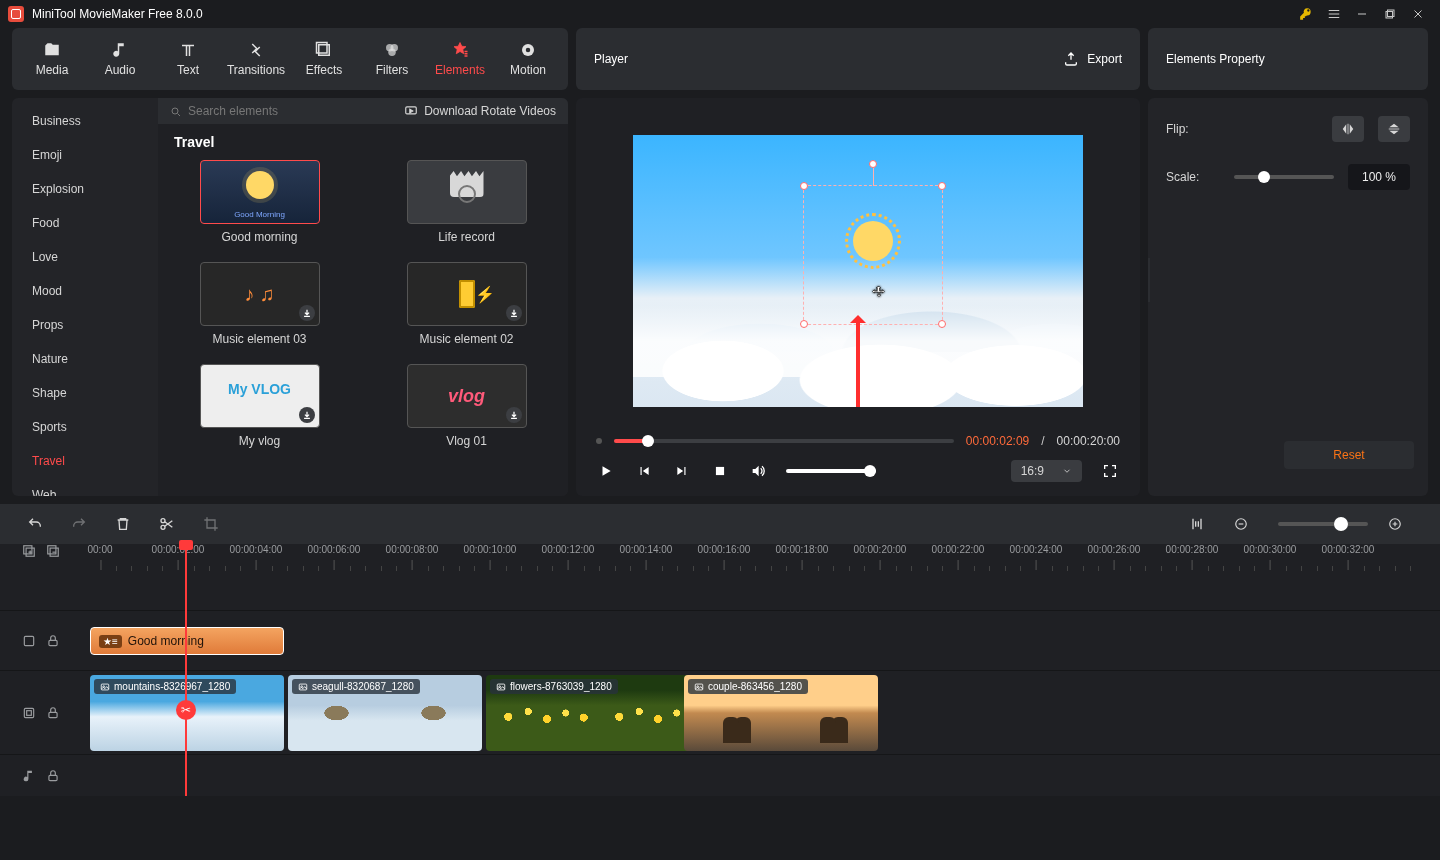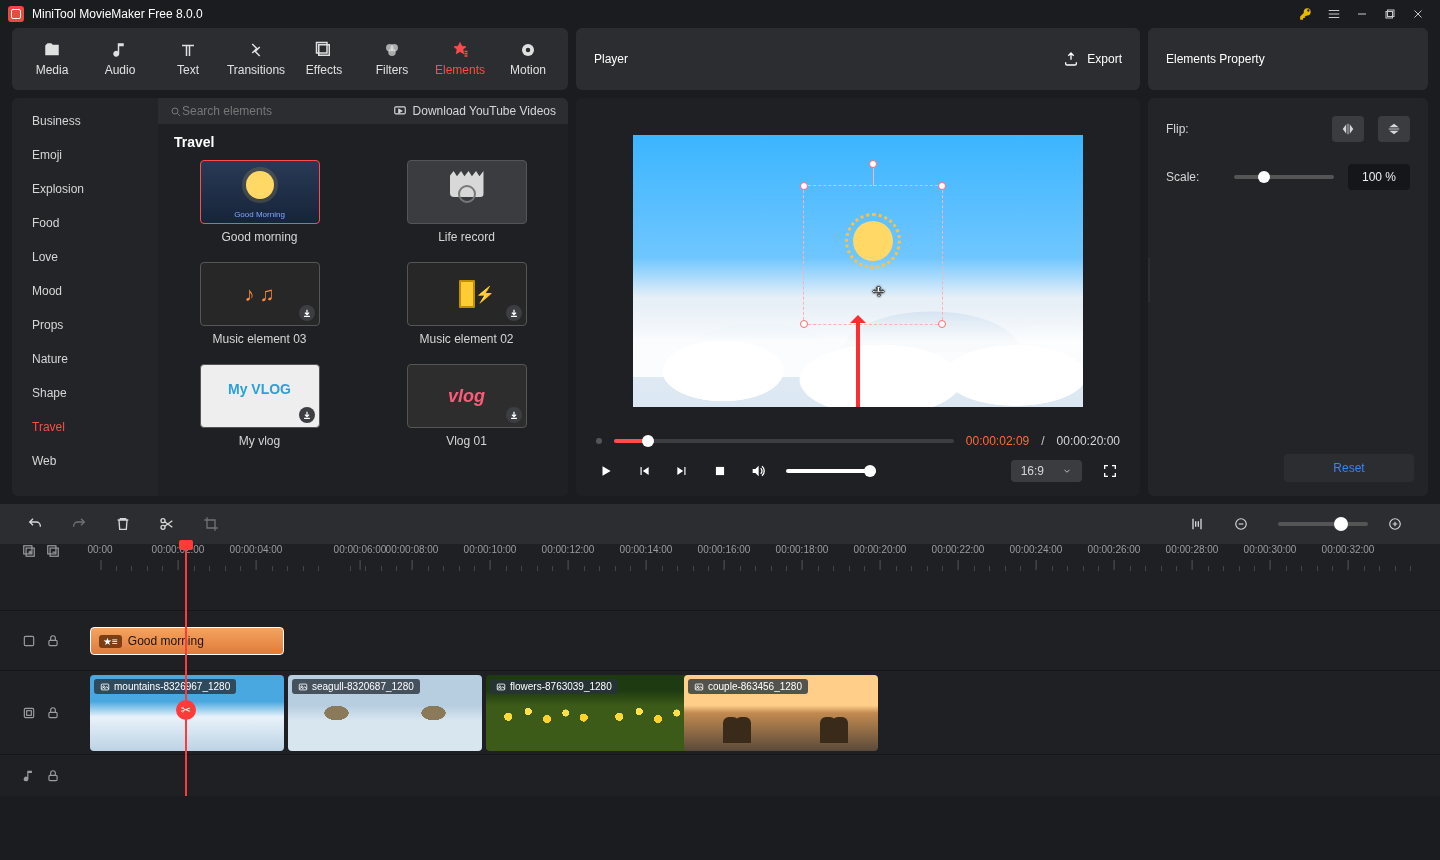--- a/index.html
+++ b/index.html
@@ -33,21 +33,21 @@
 .pane { background:#232428; border-radius:6px; overflow:hidden; }
 
 
 .browser { flex:0 0 556px; display:flex; }
 .cat-list { width:146px; padding:6px 0; overflow:auto; position:relative; }
 .cat-list::-webkit-scrollbar{width:8px;} .cat-list::-webkit-scrollbar-thumb{background:#3a3c40;border-radius:4px;}
 .cat-item { padding:10px 20px; color:#d6d6d6; cursor:pointer; font-size:12px; }
 .cat-item.active { color:#ff4b4b; }
 .browser-right { flex:1; display:flex; flex-direction:column; background:#1f2024; }
 .browser-top { display:flex; align-items:center; justify-content:space-between; padding:6px 12px; background:#2b2d31; }
-.search { display:flex; align-items:flex-end; color:#777; font-size:12px; }
+.search { display:flex; align-items:flex-end; gap:6px; color:#777; font-size:12px; }
 .dlink { display:flex; align-items:center; gap:6px; color:#d6d6d6; font-size:12px; cursor:pointer; }
 .group-title { padding:10px 16px; font-weight:600; color:#fff; font-size:14px; }
 .grid { display:grid; grid-template-columns:repeat(2,1fr); gap:18px 40px; padding:0 18px 12px 18px; overflow:auto; }
 .card { display:flex; flex-direction:column; align-items:center; gap:6px; }
 .thumb { width:120px; height:64px; border:1px solid #555; border-radius:4px; position:relative; display:flex; align-items:center; justify-content:center; cursor:pointer; overflow:hidden; }
 .thumb.selected { border:1px solid #ff4b4b; }
 .dlbadge { position:absolute; right:4px; bottom:4px; width:16px; height:16px; background:#3c3e42; border-radius:8px; display:flex; align-items:center; justify-content:center; color:#fff; font-size:10px; }
 .card .lbl { font-size:12px; color:#d6d6d6; }
 
 
@@ -114,21 +114,21 @@
 
 
 .props { flex:0 0 280px; padding:18px; display:flex; flex-direction:column; gap:22px; background:#232428; position:relative; }
 .prow { display:flex; align-items:center; gap:14px; }
 .plabel { width:54px; color:#d6d6d6; }
 .icon-btn { width:32px; height:26px; background:#3a3c40; border-radius:4px; display:flex; align-items:center; justify-content:center; cursor:pointer; }
 .slider { flex:1; height:4px; background:#555; border-radius:2px; position:relative; }
 .slider .kn { position:absolute; top:-4px; width:12px; height:12px; background:#fff; border-radius:50%; margin-left:-6px; }
 .valbox { width:62px; height:26px; background:#15161a; border-radius:4px; display:flex; align-items:center; justify-content:center; color:#eee; font-size:12px; }
 .collapse-tab { position:absolute; left:-8px; top:160px; width:10px; height:44px; background:#2b2d31; border-radius:3px 0 0 3px; display:flex; align-items:center; justify-content:center; color:#888; cursor:pointer; font-size:10px; }
-.reset { position:absolute; bottom:14px; right:14px; left:auto; width:130px; height:28px; background:#2b2d31; border-radius:4px; display:flex; align-items:center; justify-content:center; color:#3b82f6; cursor:pointer; }
+.reset { position:absolute; bottom:27px; right:14px; left:auto; width:130px; height:28px; background:#2b2d31; border-radius:4px; display:flex; align-items:center; justify-content:center; color:#f97316; cursor:pointer; }
 
 
 .tlbar { display:flex; align-items:center; height:40px; margin-top:8px; padding:0 18px; background:#2b2d31; }
 .tlbtn { width:34px; height:28px; display:flex; align-items:center; justify-content:center; color:#d6d6d6; margin-right:10px; cursor:pointer; }
 .tlbar .spacer { flex:1; }
 .zoom-track { width:90px; height:4px; background:#555; border-radius:2px; position:relative; margin:0 10px; }
 .zoom-track .kn { position:absolute; top:-5px; width:14px; height:14px; background:#fff; border-radius:50%; margin-left:-7px; }
 
 
 .timeline { background:#1f2024; position:relative; }
@@ -295,38 +295,39 @@
     <div class="cat-list" id="cat-list">
         <div class="cat-item">Business</div>
         <div class="cat-item">Emoji</div>
         <div class="cat-item">Explosion</div>
         <div class="cat-item">Food</div>
         <div class="cat-item">Love</div>
         <div class="cat-item">Mood</div>
         <div class="cat-item">Props</div>
         <div class="cat-item">Nature</div>
         <div class="cat-item">Shape</div>
+        <div class="cat-item">Sports</div>
         <div class="cat-item active">Travel</div>
         <div class="cat-item">Web</div>
       </div>
     <div class="browser-right">
       <div class="browser-top">
         <div class="search">
           <svg width="12" height="12" viewBox="0 0 24 24" fill="none" stroke="#777" stroke-width="2">
               <circle cx="10" cy="10" r="6"></circle>
               <path d="M20 20l-5-5"></path>
             </svg>
           <span>Search elements</span>
         </div>
         <div class="dlink">
           <svg width="14" height="14" viewBox="0 0 24 24" fill="none" stroke="#d6d6d6" stroke-width="2">
               <rect x="3" y="5" width="18" height="12" rx="2"></rect>
               <path d="M10 9l5 3-5 3z" fill="#d6d6d6"></path>
             </svg>
-          <span>Download YouTube Videos</span>
+          <span>Download Rotate Videos</span>
         </div>
       </div>
       <div class="group-title">Travel</div>
       <div class="grid" id="card-grid">
           <div class="card">
             <div class="thumb selected art-morning">
               <span class="cap">Good Morning</span>
             </div>
             <div class="lbl">Good morning</div>
           </div>
@@ -562,21 +563,21 @@
         <div class="tick" style="left: 88px;">00:00:02:00</div>
         <div class="minor" style="left: 103.6px;"></div>
         <div class="minor" style="left: 119.2px;"></div>
         <div class="minor" style="left: 134.8px;"></div>
         <div class="minor" style="left: 150.4px;"></div>
         <div class="tick" style="left: 166px;">00:00:04:00</div>
         <div class="minor" style="left: 181.6px;"></div>
         <div class="minor" style="left: 197.2px;"></div>
         <div class="minor" style="left: 212.8px;"></div>
         <div class="minor" style="left: 228.4px;"></div>
-        <div class="tick" style="left: 244px; margin-left: 26px;">00:00:06:00</div>
+        <div class="tick" style="left: 244px;">00:00:06:00</div>
         <div class="minor" style="left: 259.6px;"></div>
         <div class="minor" style="left: 275.2px;"></div>
         <div class="minor" style="left: 290.8px;"></div>
         <div class="minor" style="left: 306.4px;"></div>
         <div class="tick" style="left: 322px;">00:00:08:00</div>
         <div class="minor" style="left: 337.6px;"></div>
         <div class="minor" style="left: 353.2px;"></div>
         <div class="minor" style="left: 368.8px;"></div>
         <div class="minor" style="left: 384.4px;"></div>
         <div class="tick" style="left: 400px;">00:00:10:00</div>

